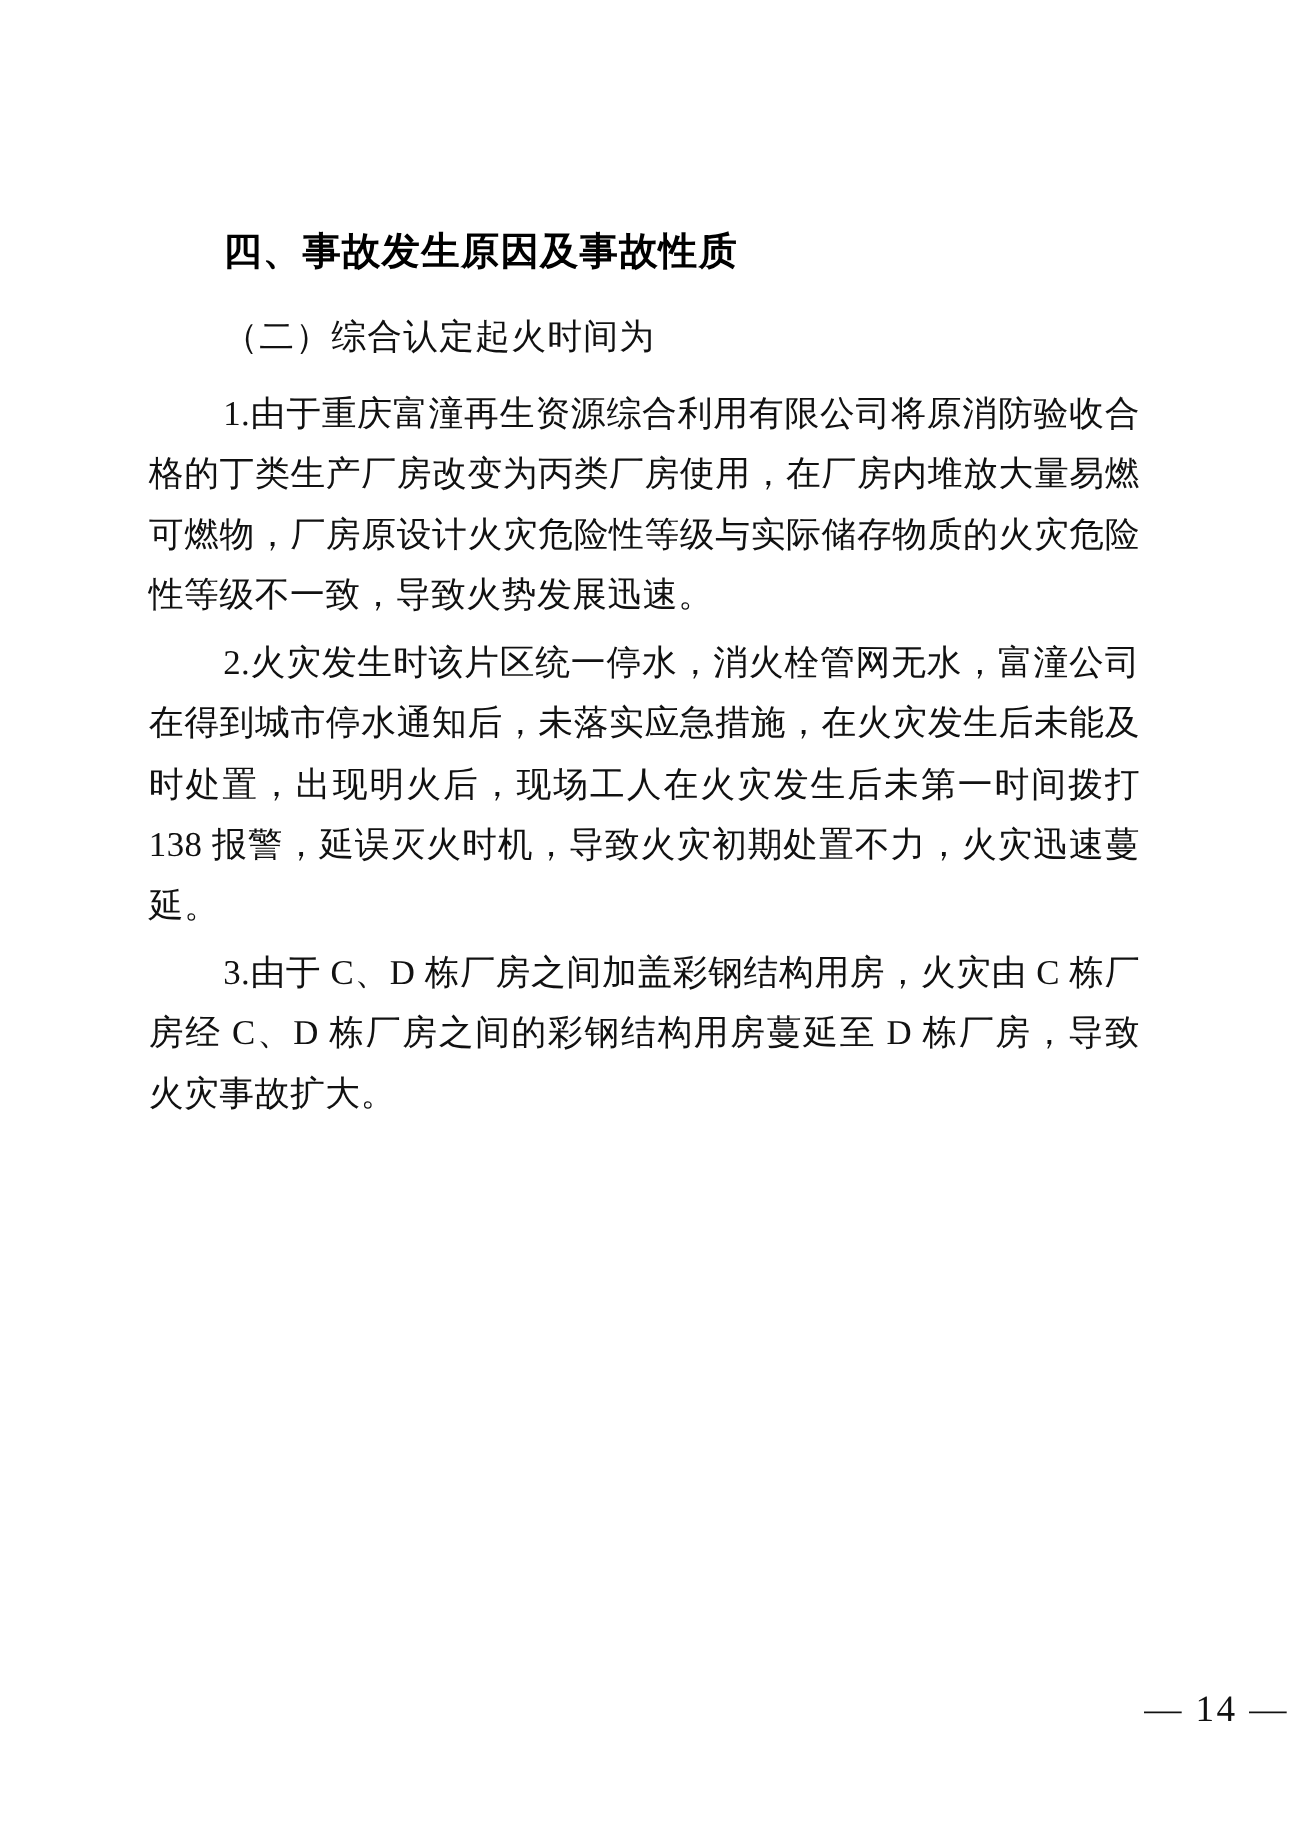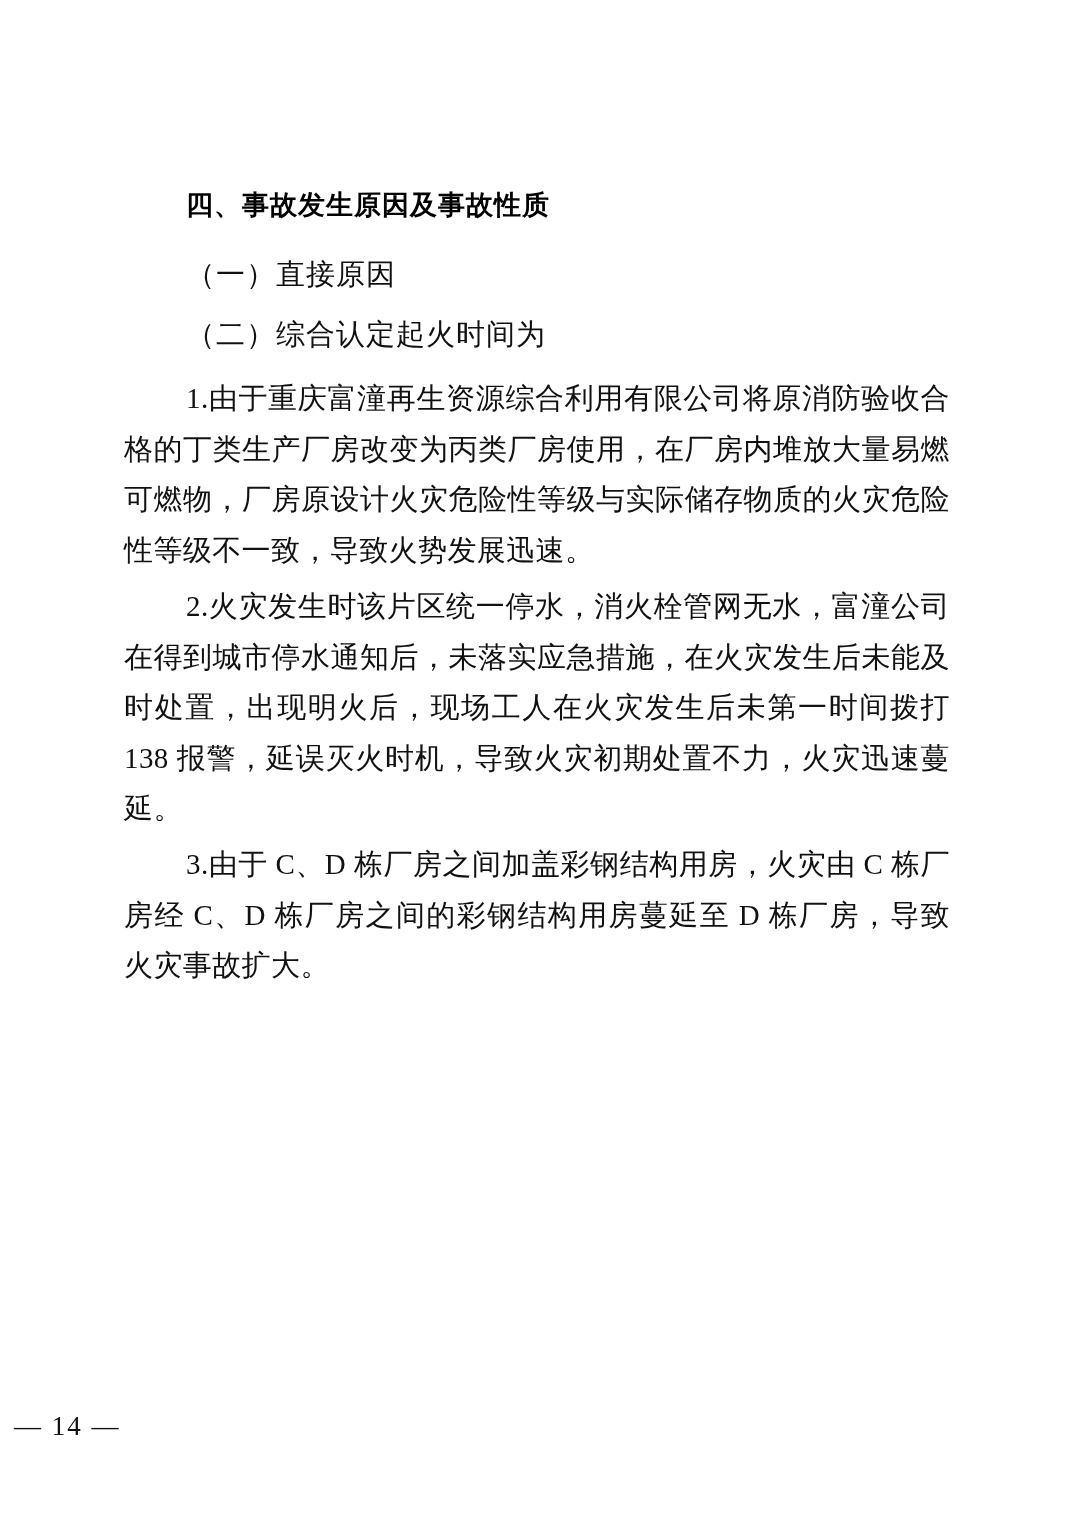--- a/index.html
+++ b/index.html
@@ -18,21 +18,21 @@
   .page {
     width: 1074px;
     height: 1520px;
     box-sizing: border-box;
     padding: 185px 124px 0 124px;
     position: relative;
   }
   .section-heading {
     font-family: Liberation Sans, sans-serif;
     font-weight: bold;
-    font-size: 27px;
+    font-size: 32px;
     letter-spacing: 1px;
     margin: 0 0 26px 0;
     padding-left: 62px;
     line-height: 1.5;
     color: #000;
   }
   .sub-heading {
     font-family: "Liberation Serif", "DejaVu Serif", serif;
     font-size: 29px;
     font-weight: 500;
@@ -53,39 +53,38 @@
     color: #111;
   }
   .para.tight {
     margin-bottom: 6px;
   }
   .page-number {
     position: absolute;
     left: 0;
     right: 0;
     bottom: 78px;
-    text-align: left;
-    font-size: 27px;
+    text-align: right;
+    font-size: 31px;
     letter-spacing: 2px;
     color: #111;
     font-family: "Liberation Serif", "DejaVu Serif", serif;
   }
   .page-number-inner {
     display: inline-block;
     padding-left: 14px;
   }
 </style>
 </head>
 <body>
 
 <div class="page">
 
   <h1 class="section-heading">四、事故发生原因及事故性质</h1>
 
-  <h2 class="sub-heading">（一）直接原因</h2>
 
 
   <h2 class="sub-heading">（二）综合认定起火时间为</h2>
 
   <p class="para tight">1.由于重庆富潼再生资源综合利用有限公司将原消防验收合格的丁类生产厂房改变为丙类厂房使用，在厂房内堆放大量易燃可燃物，厂房原设计火灾危险性等级与实际储存物质的火灾危险性等级不一致，导致火势发展迅速。</p>
 
   <p class="para tight">2.火灾发生时该片区统一停水，消火栓管网无水，富潼公司在得到城市停水通知后，未落实应急措施，在火灾发生后未能及时处置，出现明火后，现场工人在火灾发生后未第一时间拨打 138 报警，延误灭火时机，导致火灾初期处置不力，火灾迅速蔓延。</p>
 
   <p class="para tight">3.由于 C、D 栋厂房之间加盖彩钢结构用房，火灾由 C 栋厂房经 C、D 栋厂房之间的彩钢结构用房蔓延至 D 栋厂房，导致火灾事故扩大。</p>
 

